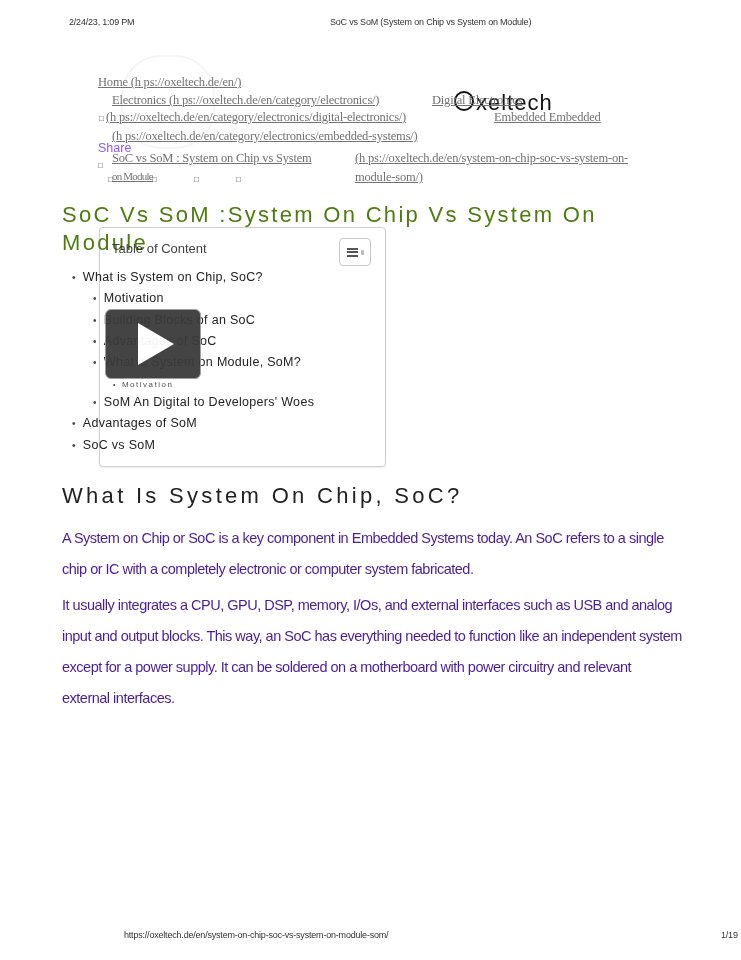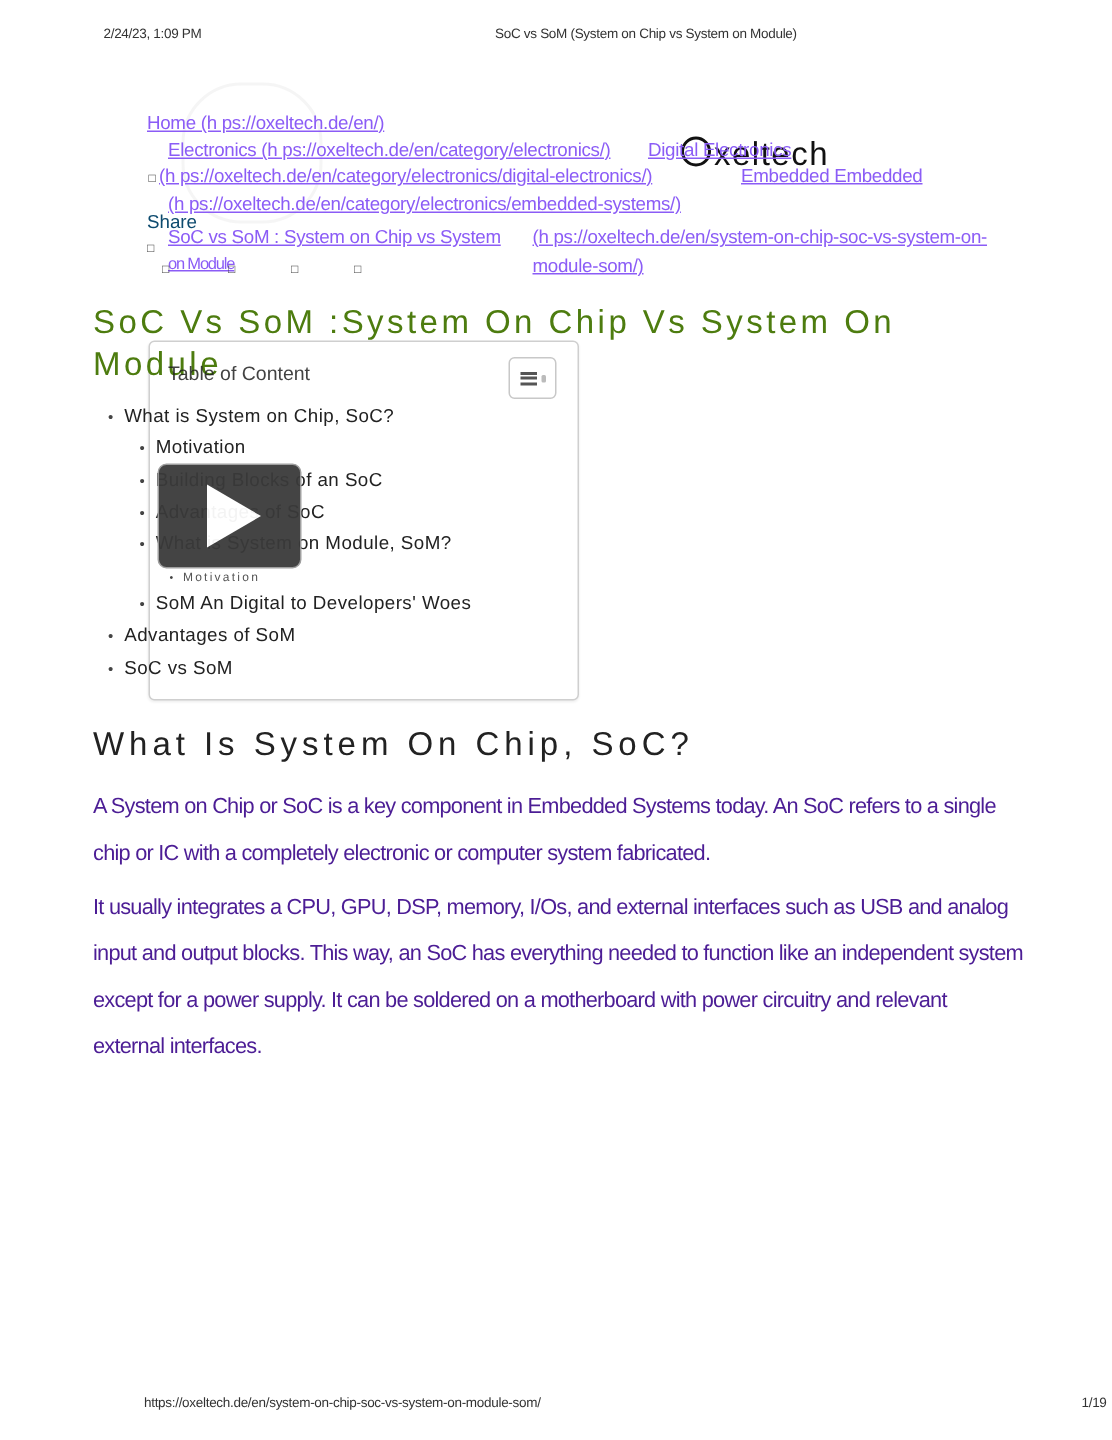--- a/index.html
+++ b/index.html
@@ -2,21 +2,21 @@
 <html><head>
   <meta charset="utf-8">
   <style>
     html, body { margin: 0; padding: 0; background: #ffffff; }
     body {
       width: 741px; height: 960px; position: relative; overflow: hidden;
       font-family: "Liberation Sans", sans-serif; color: #222;
     }
     .abs { position: absolute; margin-left: 36px; }
     .hdr { font-size: 9px; color: #333; letter-spacing: -0.2px; }
-    .crumb { font-size: 12.5px; color: #8b5cf6; text-decoration: underline; white-space: nowrap; letter-spacing: -0.2px; }
+    .crumb { font-size: 12.5px; color: #737373; text-decoration: underline; white-space: nowrap; letter-spacing: -0.2px; font-family: Liberation Serif, serif; }
     .glyph { font-size: 8px; color: #444; }
     .logo-text { font-size: 22px; color: #111; letter-spacing: 1px; }
     .logo-o { display:inline-block; width:16px; height:16px; border:2px solid #111; border-radius:50%; vertical-align: -1px; margin-right: 2px;}
     .watermark {
       width: 90px; height: 90px; border: 2px solid #eee; border-radius: 40px;
       opacity: 0.6;
     }
     h1.title {
       margin: 0; font-weight: normal; font-size: 22px; letter-spacing: 2.3px; color: #4d7c0f; line-height: 28px;
     }
@@ -74,21 +74,21 @@
   <a class="abs crumb" style="left:76px; top:151px;">SoC vs SoM : System on Chip vs System</a>
   <a class="abs crumb" style="left:319px; top:151px;">(h ps://oxeltech.de/en/system-on-chip-soc-vs-system-on-</a>
   <a class="abs crumb" style="left:76px; top:170px; width:128px; font-size:11px; letter-spacing:-0.8px;">on Module</a>
   <span class="abs glyph" style="left:72px; top:175px;">□</span>
   <span class="abs glyph" style="left:116px; top:175px;">□</span>
   <span class="abs glyph" style="left:158px; top:175px;">□</span>
   <span class="abs glyph" style="left:200px; top:175px;">□</span>
   <a class="abs crumb" style="left:319px; top:170px;">module-som/)</a>
 </nav>
 
-<div class="abs" style="left:62px; top:141px; font-size:12.5px; color:#0c4a6e;">Share</div>
+<div class="abs" style="left:62px; top:141px; font-size:12.5px; color:#8b5cf6;">Share</div>
 <span class="abs glyph" style="left:62px; top:161px;">□</span>
 
 <h1 class="abs title" style="left:62px; top:201px;">
   <span>SoC Vs SoM :System On Chip Vs System On</span>
 </h1>
 
 <div class="abs toc" style="left:63px; top:227px; width:285px; height:238px;"></div>
 <h1 class="abs title" style="left:62px; top:229px;">Module</h1>
 <div class="abs toc-title" style="left:76px; top:241px; opacity:0.85;">Table of Content</div>
 <div class="abs toc-toggle" style="left:303px; top:238px;">
@@ -114,14 +114,14 @@
 
 <div class="abs play" style="left:69px; top:309px;">
   <div class="play-tri"></div>
 </div>
 
 <h2 class="abs section" style="left:62px; top:483px;">What Is System On Chip, SoC?</h2>
 
 <p class="abs para" style="left:62px; top:523px; margin:0;">A System on Chip or SoC is a key component in Embedded Systems today. An SoC refers to a single chip or IC with a completely electronic or computer system fabricated.</p>
 <p class="abs para" style="left:62px; top:590px; margin:0;">It usually integrates a CPU, GPU, DSP, memory, I/Os, and external interfaces such as USB and analog input and output blocks. This way, an SoC has everything needed to function like an independent system except for a power supply. It can be soldered on a motherboard with power circuitry and relevant external interfaces.</p>
 
-<div class="abs hdr" style="left:22px; top:930px;padding-left:38px;">https://oxeltech.de/en/system-on-chip-soc-vs-system-on-module-som/</div>
+<div class="abs hdr" style="left:50px; top:930px;padding-left:38px;">https://oxeltech.de/en/system-on-chip-soc-vs-system-on-module-som/</div>
 <div class="abs hdr" style="left:685px; top:930px;">1/19</div>
 
 </body></html>

